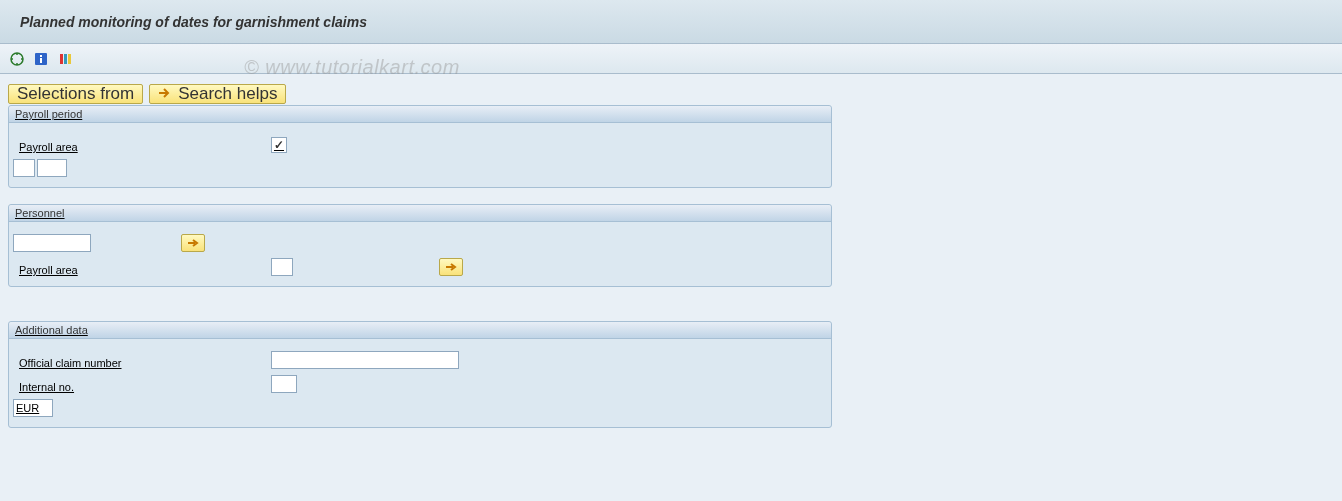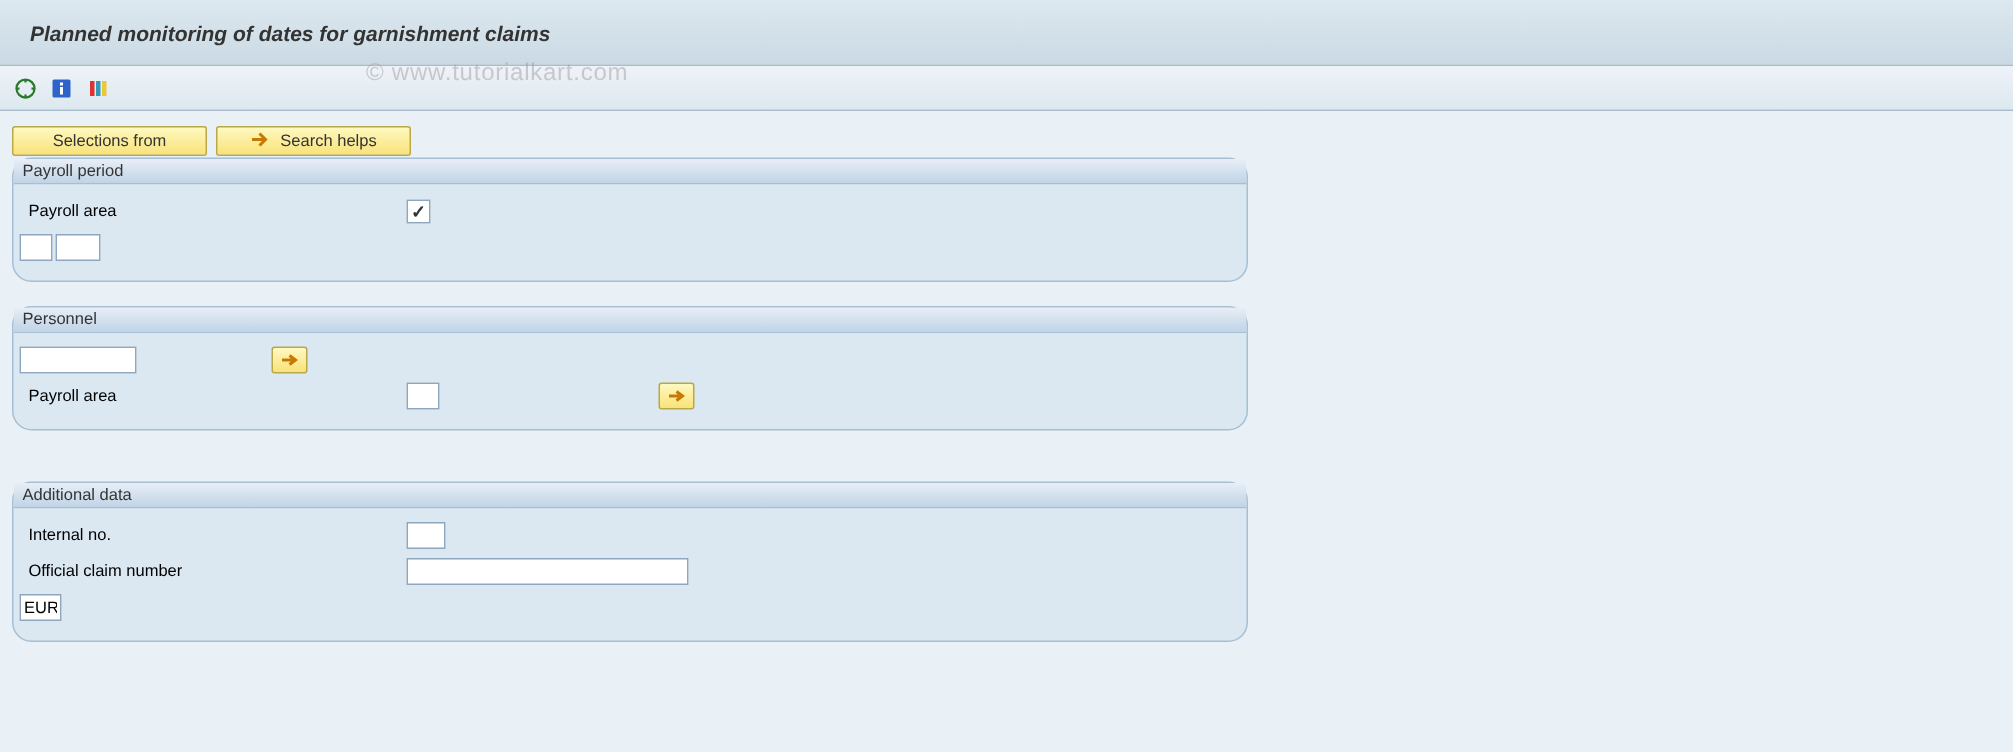--- a/index.html
+++ b/index.html
@@ -54,48 +54,49 @@
     }
     .sap-button {
       background: linear-gradient(#fff9c0, #f9e27a);
       border: 1px solid #b9a84a;
       border-radius: 2px;
       height: 20px;
       padding: 0 8px;
       display: inline-flex;
       align-items: center;
       justify-content: center;
-      font-size: 11px;
+      font-size: 17px;
       color: #333;
       cursor: pointer;
       min-width: 160px;
     }
     .sap-button .sap-arrow { margin-right: 6px; }
     .sap-button.wide { min-width: 130px; }
     .group-box {
       border: 1px solid #a6bfd4;
       background: #dce8f1;
-      border-radius: 13px;
+      border-radius: 3px;
       width: 824px;
       margin-bottom: 16px;
+      text-decoration: underline;
     }
     .group-title {
       background: linear-gradient(#e8eef6, #c0d4e6);
       border-bottom: 1px solid #a6bfd4;
       padding: 2px 6px;
       font-size: 11px;
       color: #333;
       border-radius: 3px 3px 0 0;
     }
     .group-body {
       padding: 6px 4px 10px 4px;
     }
     .form-row {
       display: flex;
-      align-items: center;
+      align-items: flex-end;
       height: 24px;
       margin: 0;
     }
     .label-col {
       width: 258px;
       padding-left: 6px;
     }
     .radio-col {
       display: inline-flex;
       align-items: center;
@@ -107,46 +108,47 @@
       background: #fff;
       height: 18px;
       width: 22px;
       padding: 0 2px;
       font-size: 11px;
     }
     .shortw { width: 22px; }
     .short2 { width: 30px; margin-left: 2px; }
     .med-input { width: 78px; }
     .long-input { width: 188px; }
-    .curr-input { width: 28px; }
+    .curr-input { width: 40px; }
     .check-small {
       border: 1px solid #8ea7be;
       background: #fff;
       width: 16px; height: 16px;
       display: inline-flex; align-items:center; justify-content:center;
       font-size:12px; font-weight:bold; color:#333;
     }
     .yellow-arrow-btn {
       background: linear-gradient(#fff9c0, #f9e27a);
       border: 1px solid #b9a84a;
       width: 24px; height: 18px;
       display: inline-flex; align-items:center; justify-content:center;
       border-radius: 2px;
       cursor:pointer;
       margin-left: 90px;
     }
     .arrow-svg { pointer-events:none; }
     .watermark {
       position: absolute;
-      top: 40px; left: 244px;
+      top: 56px; left: 244px;
       color: rgba(150,150,150,0.45);
-      font-size: 16px;
+      font-size: 20px;
       letter-spacing: 0.5px;
       pointer-events: none;
       font-family: Arial;
+      font-style: italic;
     }
   </style>
 </head>
 <body>
 
 <div class="header-bar">
   <span class="header-title">Planned monitoring of dates for garnishment claims</span>
 </div>
 
 <div class="toolbar-bar">
@@ -223,27 +225,27 @@
       </div>
     </div>
   </div>
 
   <div style="height:18px"></div>
 
   <div class="group-box">
     <div class="group-title">Additional data</div>
     <div class="group-body">
       <div class="form-row">
+        <span class="label-col">Official claim number</span>
+        <input class="short-input long-input" value="" style="">
+      </div>
+      <div class="form-row">
         <span class="label-col">Internal no.</span>
         <input class="short-input" style="width: 26px;" value="">
       </div>
       <div class="form-row">
-        <span class="label-col">Official claim number</span>
-        <input class="short-input long-input" value="" style="">
-      </div>
-      <div class="form-row">
         <input class="short-input curr-input" value="EUR" style="">
       </div>
     </div>
   </div>
 </div>
 
 <div class="watermark">© www.tutorialkart.com</div>
 
 </body></html>

